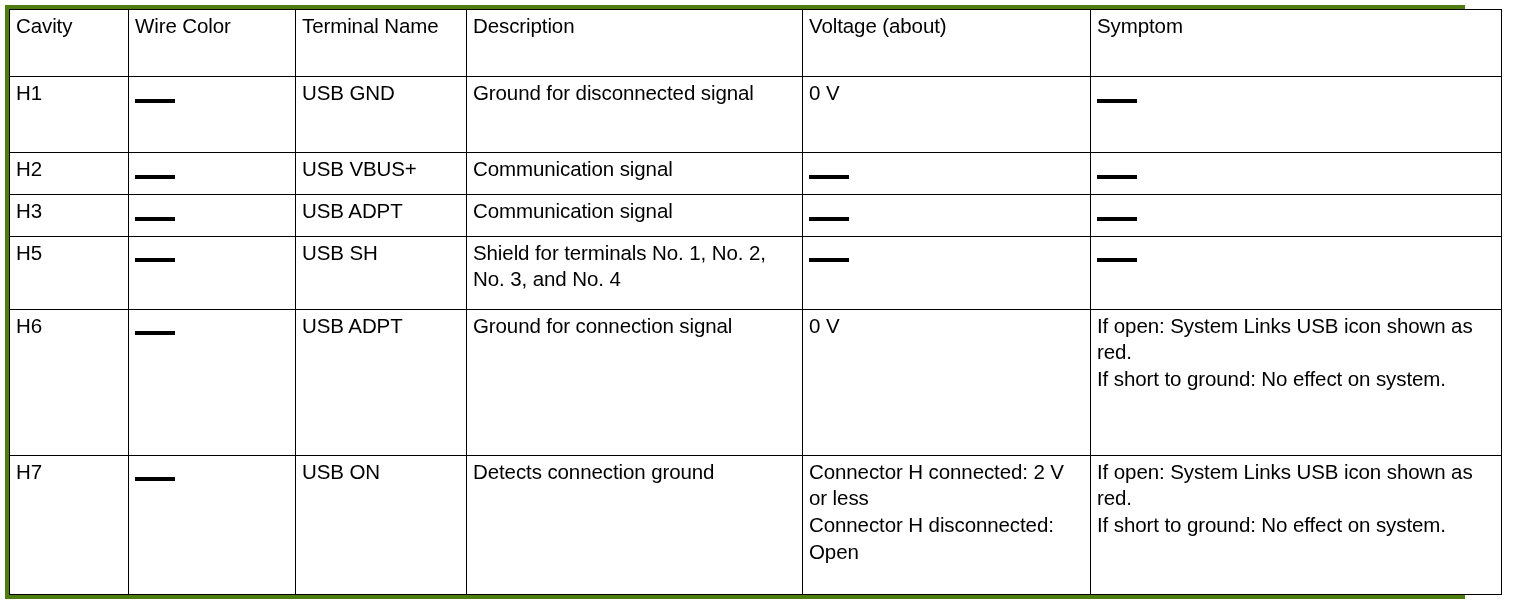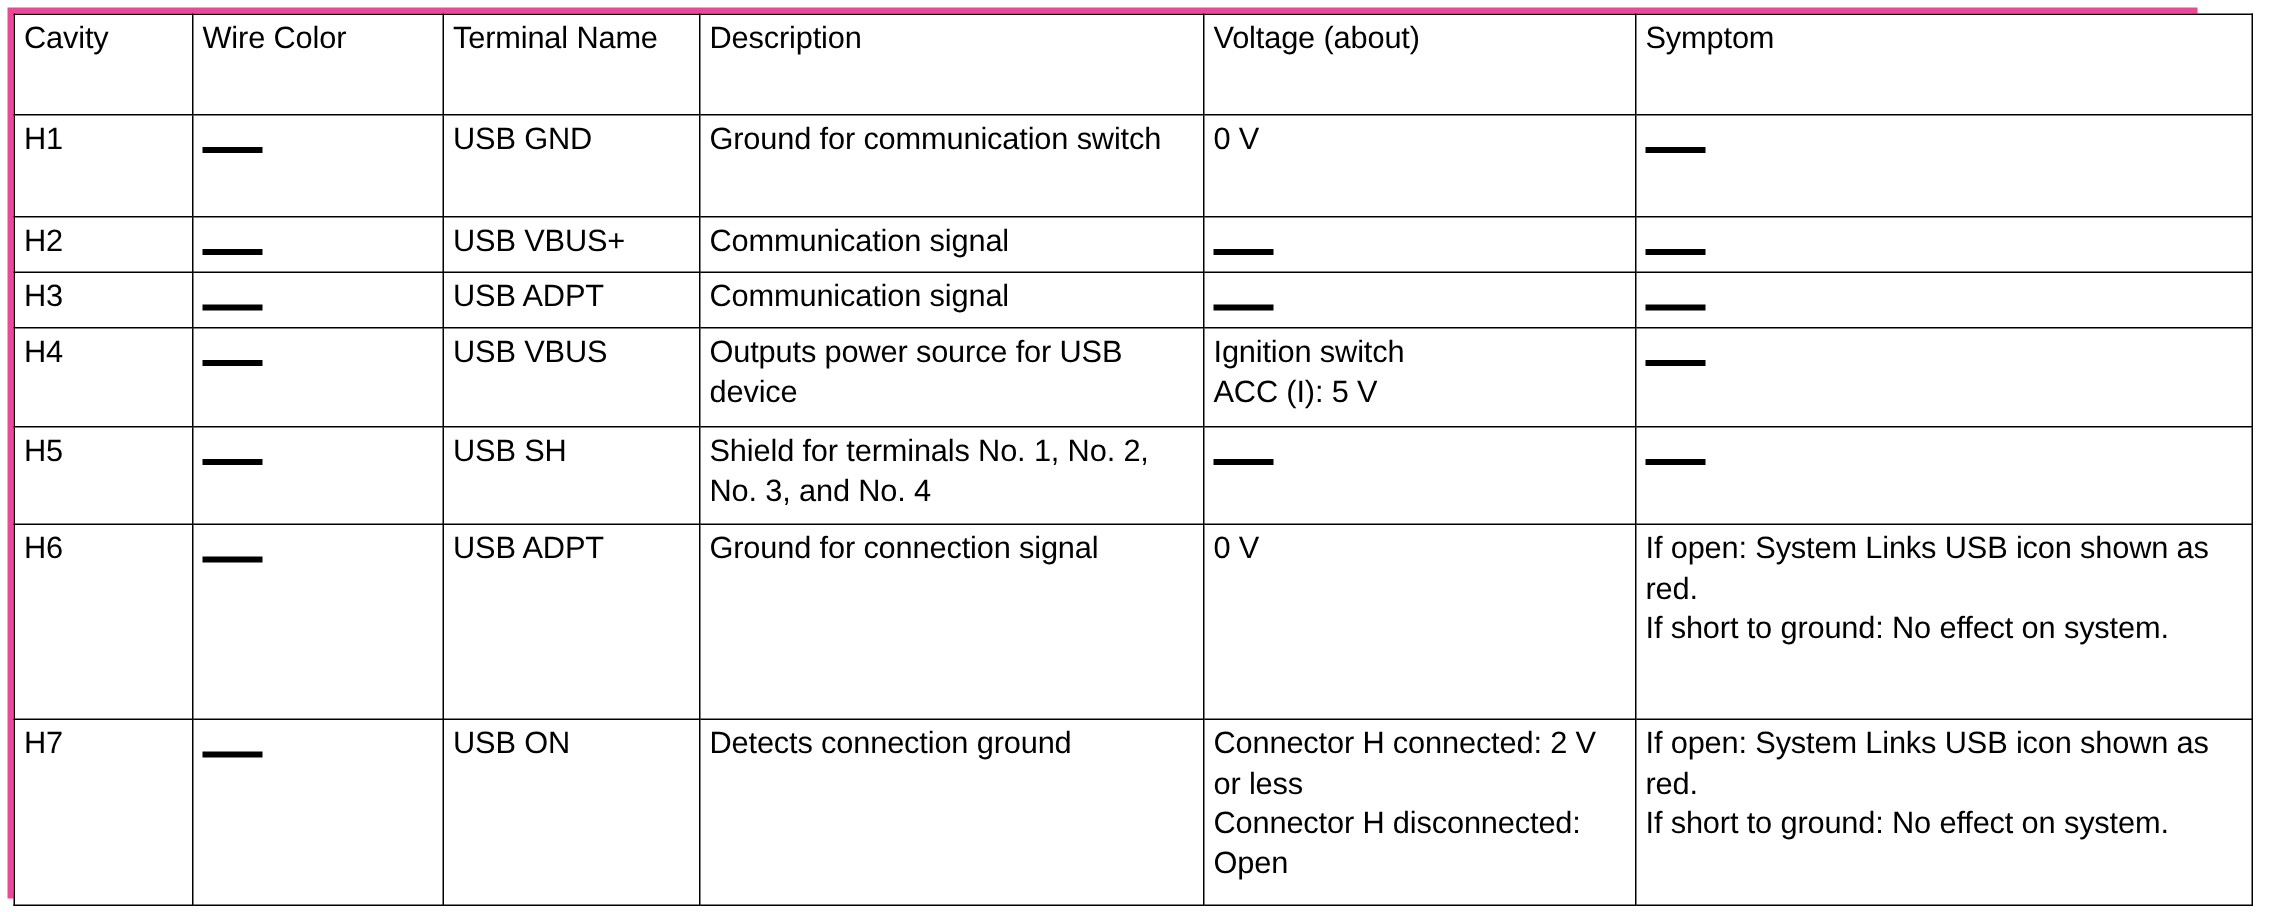--- a/index.html
+++ b/index.html
@@ -17,21 +17,21 @@
   }
 
   
   .table-frame {
     position: absolute;
     left: 5px;
     top: 5px;
     width: 1460px;
     height: 594px;
     box-sizing: border-box;
-    border: 4px solid #ec4899;
+    border: 4px solid #4d7c0f;
     background: #000000;
   }
 
   table.spec-table {
     width: 100%;
     height: 100%;
     border-collapse: collapse;
     table-layout: fixed;
     background: #ffffff;
   }
@@ -122,21 +122,21 @@
 
       <tr class="row-h1">
         <td>
             <span class="cell-text">H1</span>
           </td>
         <td><span class="dash-mark"></span></td>
         <td>
             <span class="cell-text">USB GND</span>
           </td>
         <td>
-            <span class="cell-text">Ground for communication switch</span>
+            <span class="cell-text">Ground for disconnected signal</span>
           </td>
         <td>
             <span class="cell-text">0 V</span>
           </td>
         <td><span class="dash-mark"></span></td>
       </tr>
 
       <tr class="row-h2">
         <td>
             <span class="cell-text">H2</span>
@@ -160,37 +160,20 @@
         <td>
             <span class="cell-text">USB ADPT</span>
           </td>
         <td>
             <span class="cell-text">Communication signal</span>
           </td>
         <td><span class="dash-mark"></span></td>
         <td><span class="dash-mark"></span></td>
       </tr>
 
-      <tr class="row-h4">
-        <td>
-            <span class="cell-text">H4</span>
-          </td>
-        <td><span class="dash-mark"></span></td>
-        <td>
-            <span class="cell-text">USB VBUS</span>
-          </td>
-        <td>
-            <span class="cell-text">Outputs power source for USB device</span>
-          </td>
-        <td>
-            <span class="cell-text">Ignition switch
-ACC (I): 5 V</span>
-          </td>
-        <td><span class="dash-mark"></span></td>
-      </tr>
 
       <tr class="row-h5">
         <td>
             <span class="cell-text">H5</span>
           </td>
         <td><span class="dash-mark"></span></td>
         <td>
             <span class="cell-text">USB SH</span>
           </td>
         <td>

